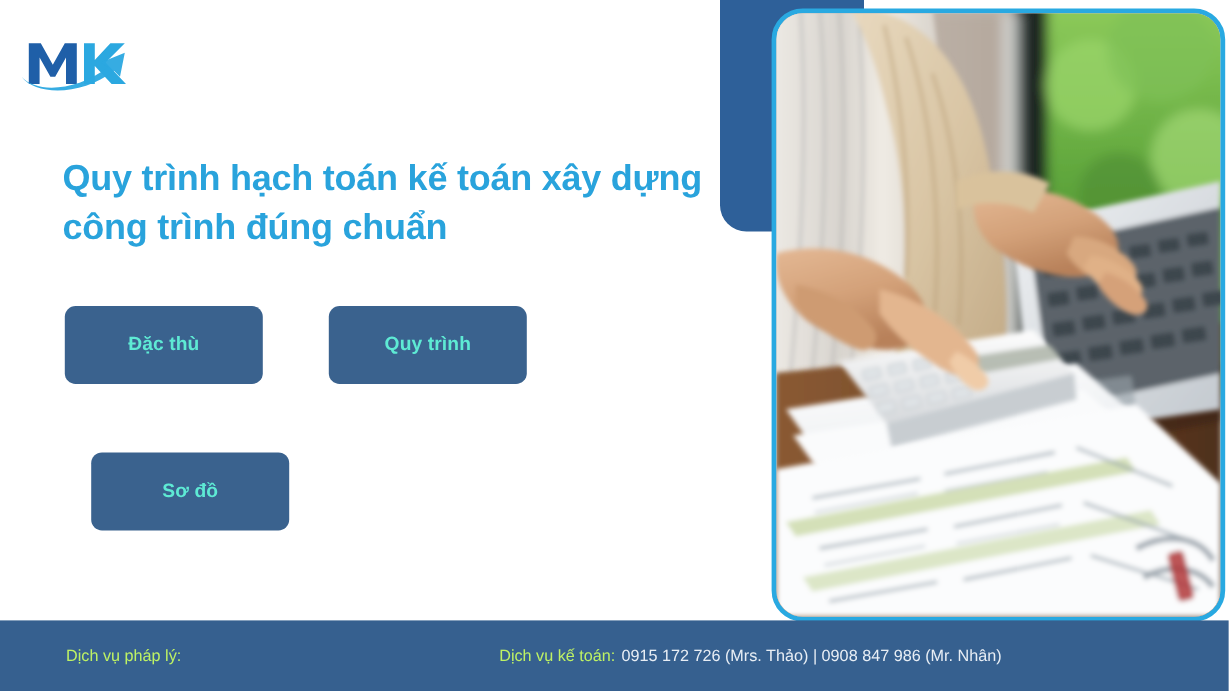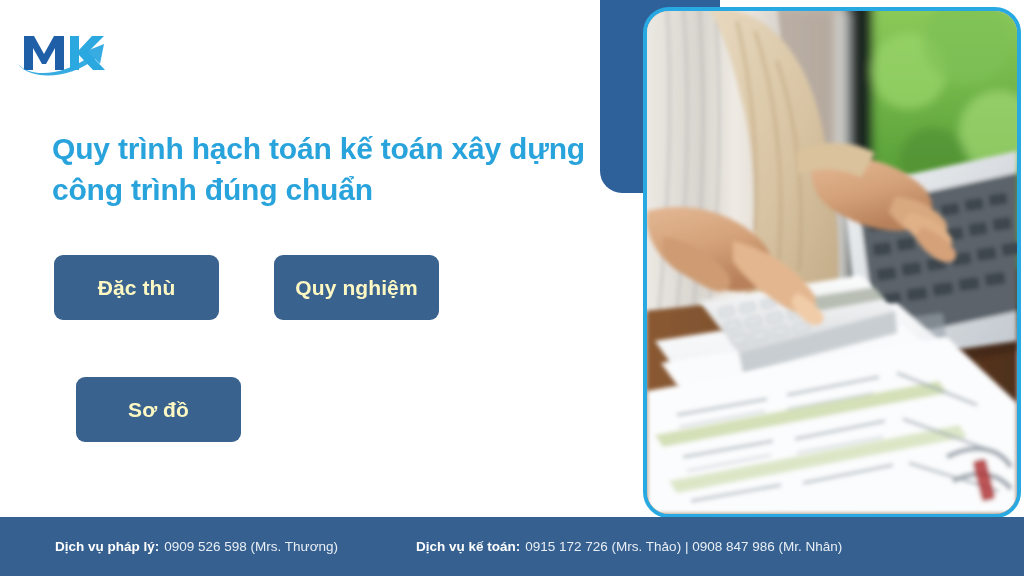--- a/index.html
+++ b/index.html
@@ -51,27 +51,27 @@
     left: 54px;
     top: 255px;
     width: 420px;
     display: grid;
     grid-template-columns: 165px 55px 165px;
     grid-template-rows: 65px 57px 65px;
     align-items: center;
   }
   .chip {
     background: #3A628E;
-    color: #fef9c3;
+    color: #5eead4;
     border: none;
     border-radius: 9px;
     height: 65px;
     width: 100%;
     font-family: "Liberation Sans", sans-serif;
-    font-size: 21px;
+    font-size: 16px;
     font-weight: bold;
     letter-spacing: 0.1px;
     display: flex;
     align-items: center;
     justify-content: center;
     cursor: pointer;
     padding: 0;
   }
   .chip.c0 { grid-column: 1; grid-row: 1; }
   .chip.c1 { grid-column: 3; grid-row: 1; }
@@ -118,22 +118,22 @@
     height: 59px;
     display: flex;
     align-items: center;
     white-space: nowrap;
     font-size: 13.5px;
     color: #E8EEF5;
   }
   #foot-legal { left: 55px; }
   #foot-acct  { left: 416px; }
   .foot-label {
-    font-weight: bold;
-    color: #ffffff;
+    font-weight: normal;
+    color: #bef264;
     margin-right: 5px;
   }
 </style>
 </head>
 <body>
 
 <div id="banner">
 
   <div id="logo">
     <svg viewBox="0 0 100 58">
@@ -143,21 +143,21 @@
       <path d="M54 48 L54 14 L63 14 L63 28 L76 14 L88 14 L72 30 L89 48 L77 48 L63 33 L63 48 Z" fill="#2BA8E0"></path>
 
       <path d="M2 42 C14 56 48 54 74 34 L68 30 L88 22 L84 42 L79 37 C52 58 14 58 2 42 Z" fill="#2BA8E0" opacity="0.95"></path>
     </svg>
   </div>
 
   <h1 id="headline">Quy trình hạch toán kế toán xây dựng công trình đúng chuẩn</h1>
 
   <div id="chips">
     <button class="chip c0">Đặc thù</button>
-    <button class="chip c1">Quy nghiệm</button>
+    <button class="chip c1">Quy trình</button>
     <button class="chip c2">Sơ đồ</button>
   </div>
 
   <div id="navy-panel"></div>
 
   <div id="photo-frame">
     <svg viewBox="0 0 370 503" preserveAspectRatio="xMidYMid slice">
       <defs>
         <linearGradient id="gFoliage" x1="0" y1="0" x2="0" y2="1">
           <stop offset="0%" stop-color="#8ECB5B"></stop>
@@ -363,21 +363,20 @@
           <path d="M306 470 C330 458 352 462 364 478"></path>
         </g>
         <rect x="330" y="448" width="14" height="42" rx="4" fill="#B0363A" opacity="0.85" transform="rotate(-14 337 469)"></rect>
       </g>
     </svg>
   </div>
 
   <div id="footer">
     <div class="foot-item" id="foot-legal">
       <span class="foot-label">Dịch vụ pháp lý:</span>
-      <span>0909 526 598 (Mrs. Thương)</span>
     </div>
     <div class="foot-item" id="foot-acct">
       <span class="foot-label">Dịch vụ kế toán:</span>
       <span>0915 172 726 (Mrs. Thảo) | 0908 847 986 (Mr. Nhân)</span>
     </div>
   </div>
 
 </div>
 
 </body></html>

